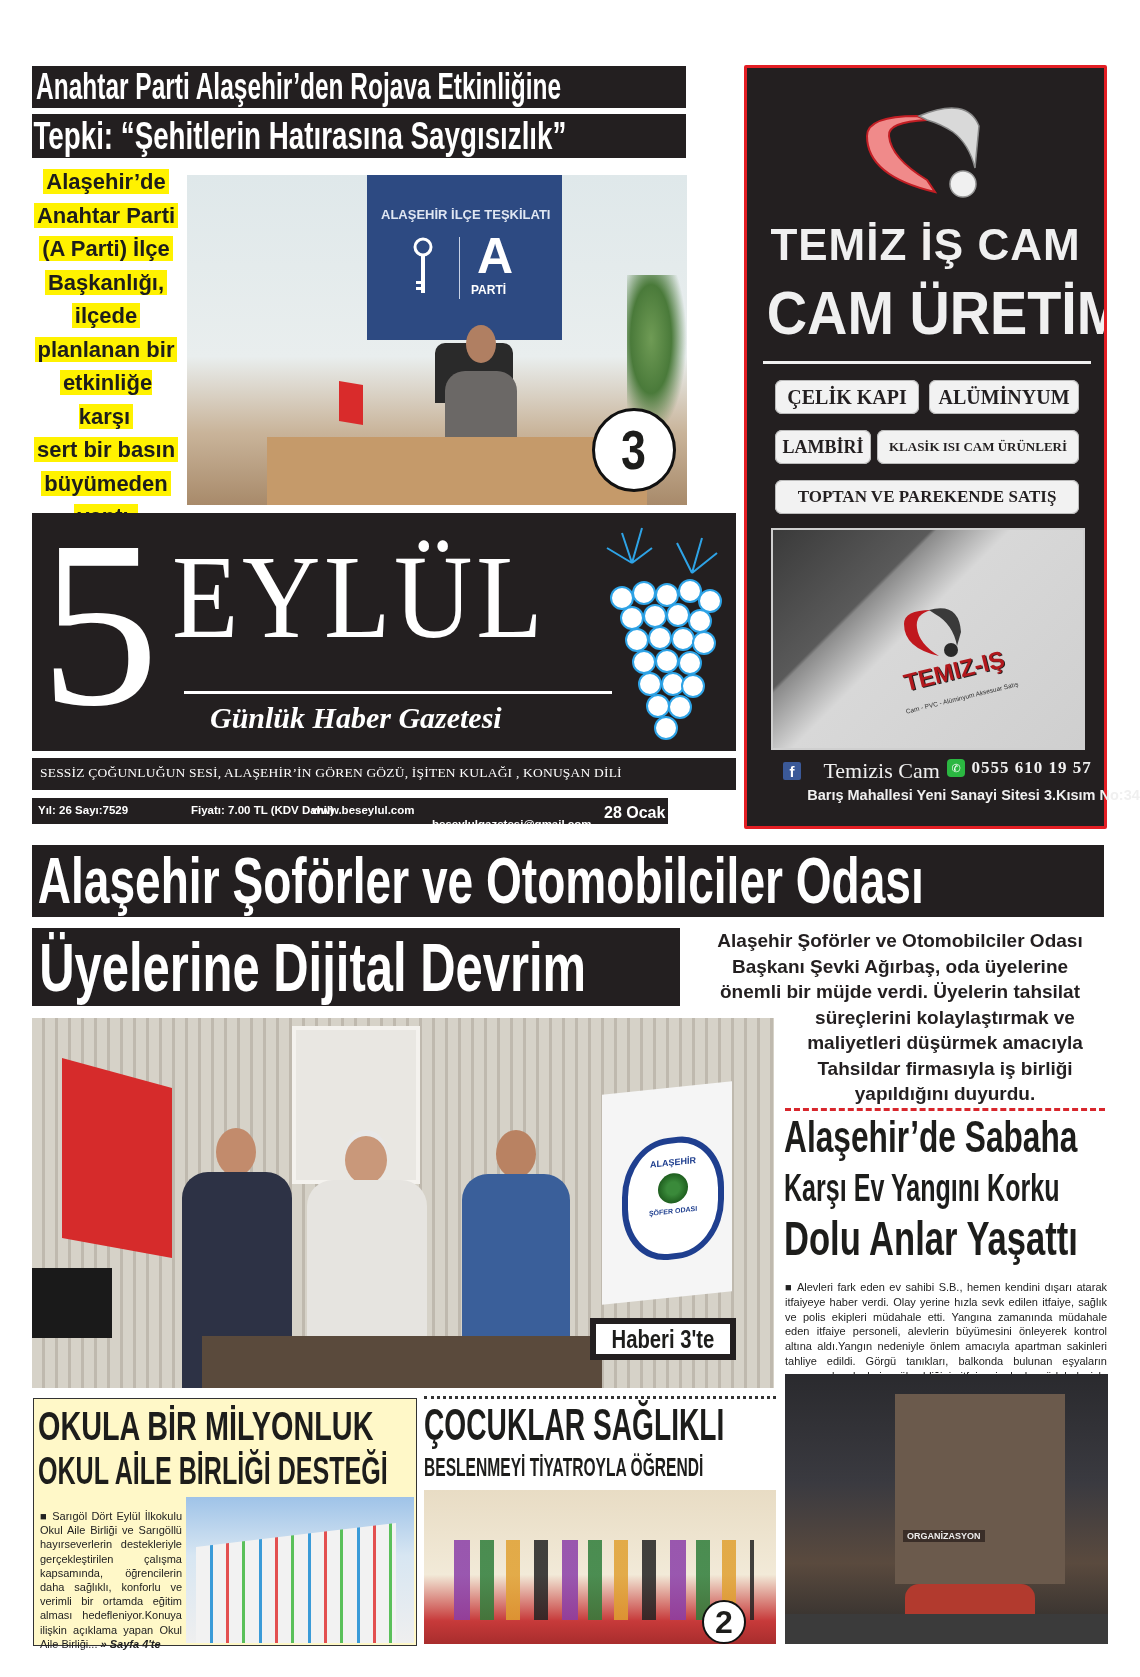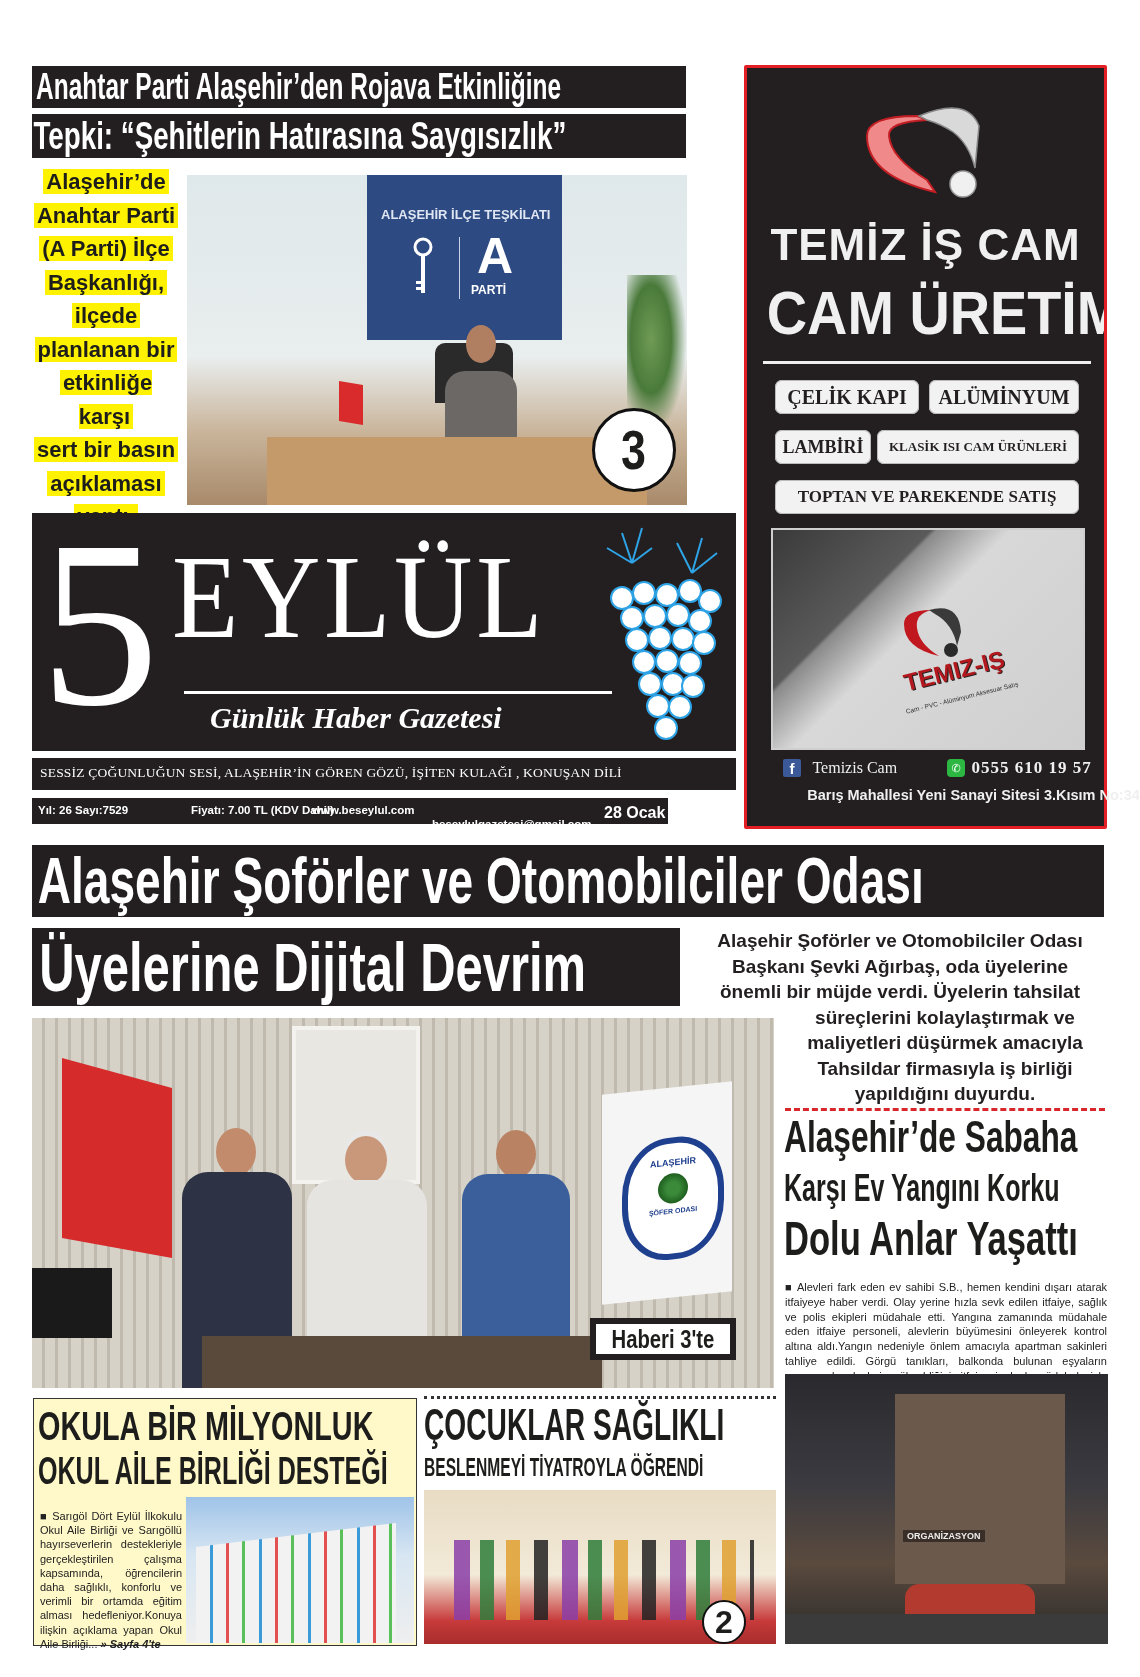--- a/index.html
+++ b/index.html
@@ -32,21 +32,21 @@
 
 <div class="abs yellow-lines" style="left:30px;top:165px;width:152px;">
   <div><span>Alaşehir’de</span></div>
   <div><span>Anahtar Parti</span></div>
   <div><span>(A Parti) İlçe</span></div>
   <div><span>Başkanlığı,</span></div>
   <div><span>ilçede</span></div>
   <div><span>planlanan bir</span></div>
   <div><span>etkinliğe karşı</span></div>
   <div><span>sert bir basın</span></div>
-  <div><span>açıklaması</span></div>
+  <div><span>büyümeden</span></div>
   <div><span>yaptı.</span></div>
 </div>
 
 <div class="abs photo" style="left:187px;top:175px;width:500px;height:330px;background:linear-gradient(180deg,#dfe8ea 0%,#e9eeee 55%,#c9b49a 78%,#a88a6a 100%);">
   <div class="abs" style="left:180px;top:0;width:195px;height:165px;background:#2d4a82;">
     <div class="abs" style="left:14px;top:32px;color:#dfe6f2;font-size:13px;font-weight:bold;white-space:nowrap;">ALAŞEHİR İLÇE TEŞKİLATI</div>
     <div class="abs" style="left:45px;top:62px;width:22px;height:60px;">
       <svg width="22" height="60" viewBox="0 0 22 60">
           <circle cx="11" cy="10" r="8" fill="none" stroke="#fff" stroke-width="3"></circle>
           <rect x="9" y="18" width="4" height="38" fill="#fff"></rect>
@@ -145,21 +145,21 @@
           <path d="M5 22 Q5 8 32 8 Q16 12 18 26 Q20 42 40 54 Q5 46 5 22 Z" fill="#c0181e"></path>
           <path d="M30 8 Q60 0 62 30 L58 44 Q54 22 36 12 Z" fill="#3a3a3a"></path>
           <circle cx="52" cy="48" r="7" fill="#2a2a2a"></circle>
         </svg>
     </div>
     <div class="abs" style="left:128px;top:140px;color:#b2181d;font-size:24px;font-weight:bold;transform:rotate(-14deg);transform-origin:left top;text-shadow:1px 1px 0 #222;white-space:nowrap;">TEMIZ-IŞ</div>
     <div class="abs" style="left:132px;top:178px;color:#333;font-size:6.5px;transform:rotate(-14deg);transform-origin:left top;white-space:nowrap;">Cam - PVC - Alüminyum Aksesuar Satış</div>
   </div>
   <div class="abs" style="left:36px;top:690px;height:22px;">
     <span style="display:inline-block;width:18px;height:18px;background:#3b5998;color:#fff;font-weight:bold;font-size:15px;text-align:center;line-height:20px;border-radius:2px;vertical-align:middle;">f</span>
-    <span class="serif" style="color:#f0f0f0;font-size:16px;vertical-align:middle;margin-left:7px;">Temizis Cam</span>
+    <span class="serif" style="color:#f0f0f0;font-size:22px;vertical-align:middle;margin-left:18px;">Temizis Cam</span>
   </div>
   <div class="abs" style="left:200px;top:690px;height:22px;">
     <span style="display:inline-block;width:18px;height:18px;background:#2bb741;border-radius:4px;vertical-align:middle;text-align:center;line-height:18px;color:#fff;font-size:11px;">✆</span>
     <span class="serif" style="color:#f0f0f0;font-size:17px;font-weight:bold;vertical-align:middle;margin-left:2px;letter-spacing:1px;">0555 610 19 57</span>
   </div>
   <div class="abs" style="left:0;width:357px;top:719px;text-align:center;color:#f0f0f0;font-size:14.5px;font-weight:bold;white-space:nowrap;padding-left:48px;">Barış Mahallesi Yeni Sanayi Sitesi 3.Kısım No:34</div>
 </div>
 
 <div class="abs top-hl" style="left:32px;top:845px;width:1072px;height:72px;overflow:hidden;">
   <span class="cond" style="font-size:64px;line-height:72px;padding-left:8px;transform:scaleX(0.72);">Alaşehir Şoförler ve Otomobilciler Odası</span>

